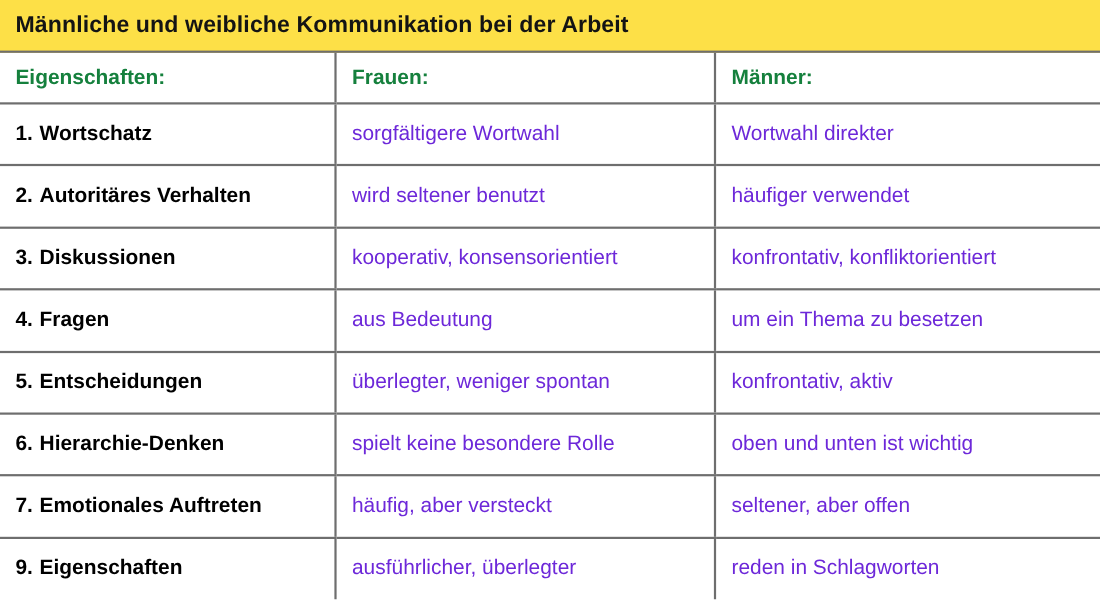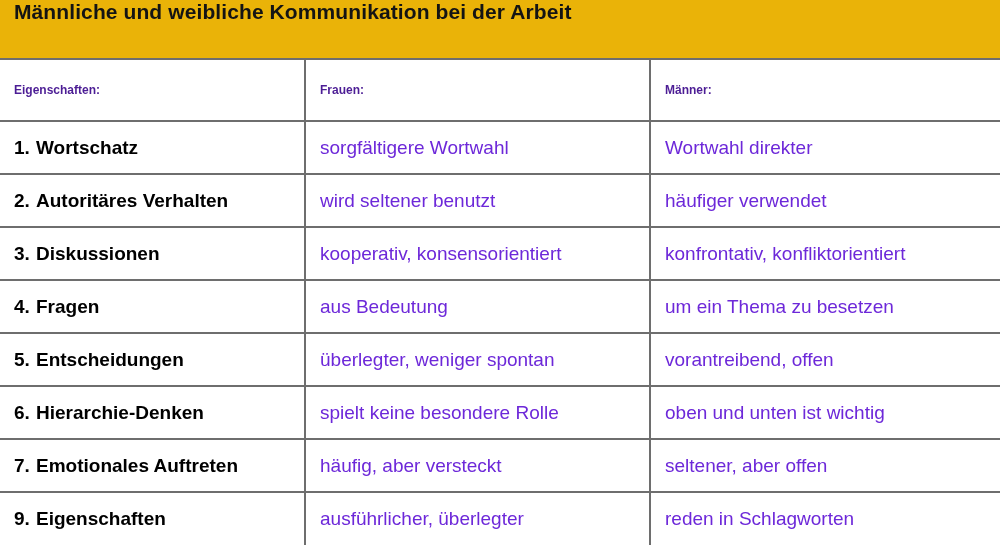--- a/index.html
+++ b/index.html
@@ -16,24 +16,24 @@
   }
   .doc {
     width: 1000px;
     height: 545px;
     box-sizing: border-box;
     background: #ffffff;
     display: flex;
     flex-direction: column;
   }
   .title-row {
-    background: #eab308;
-    height: 60px;
+    background: #fde047;
+    height: 48px;
     display: flex;
-    align-items: flex-start;
+    align-items: center;
     padding-left: 14px;
     box-sizing: border-box;
     border-bottom: 2px solid #6e6e6e;
   }
   .title-row .title {
     font-size: 21px;
     font-weight: bold;
     letter-spacing: 0.1px;
     color: #141414;
   }
@@ -48,24 +48,24 @@
   table.grid col.c3 { width: 350px; }
 
   table.grid th, table.grid td {
     border-bottom: 2px solid #6e6e6e;
     padding: 0 0 0 14px;
     vertical-align: middle;
     text-align: left;
     box-sizing: border-box;
   }
   table.grid tr.header-row th {
-    height: 61px;
-    font-size: 12px;
+    height: 46px;
+    font-size: 19px;
     font-weight: bold;
-    color: #4c1d95;
+    color: #15803d;
   }
   table.grid tr.header-row th.col2,
   table.grid tr.header-row th.col3 {
     border-left: 2px solid #6e6e6e;
   }
   table.grid tbody tr td {
     height: 49px;
   }
   table.grid tbody tr:last-child td {
     border-bottom: none;
@@ -138,21 +138,21 @@
           <span class="num">4.</span><span>Fragen</span>
         </td>
         <td class="cell-women">aus Bedeutung</td>
         <td class="cell-men">um ein Thema zu besetzen</td>
       </tr>
       <tr>
         <td class="cell-prop">
           <span class="num">5.</span><span>Entscheidungen</span>
         </td>
         <td class="cell-women">überlegter, weniger spontan</td>
-        <td class="cell-men">vorantreibend, offen</td>
+        <td class="cell-men">konfrontativ, aktiv</td>
       </tr>
       <tr>
         <td class="cell-prop">
           <span class="num">6.</span><span>Hierarchie-Denken</span>
         </td>
         <td class="cell-women">spielt keine besondere Rolle</td>
         <td class="cell-men">oben und unten ist wichtig</td>
       </tr>
       <tr>
         <td class="cell-prop">

